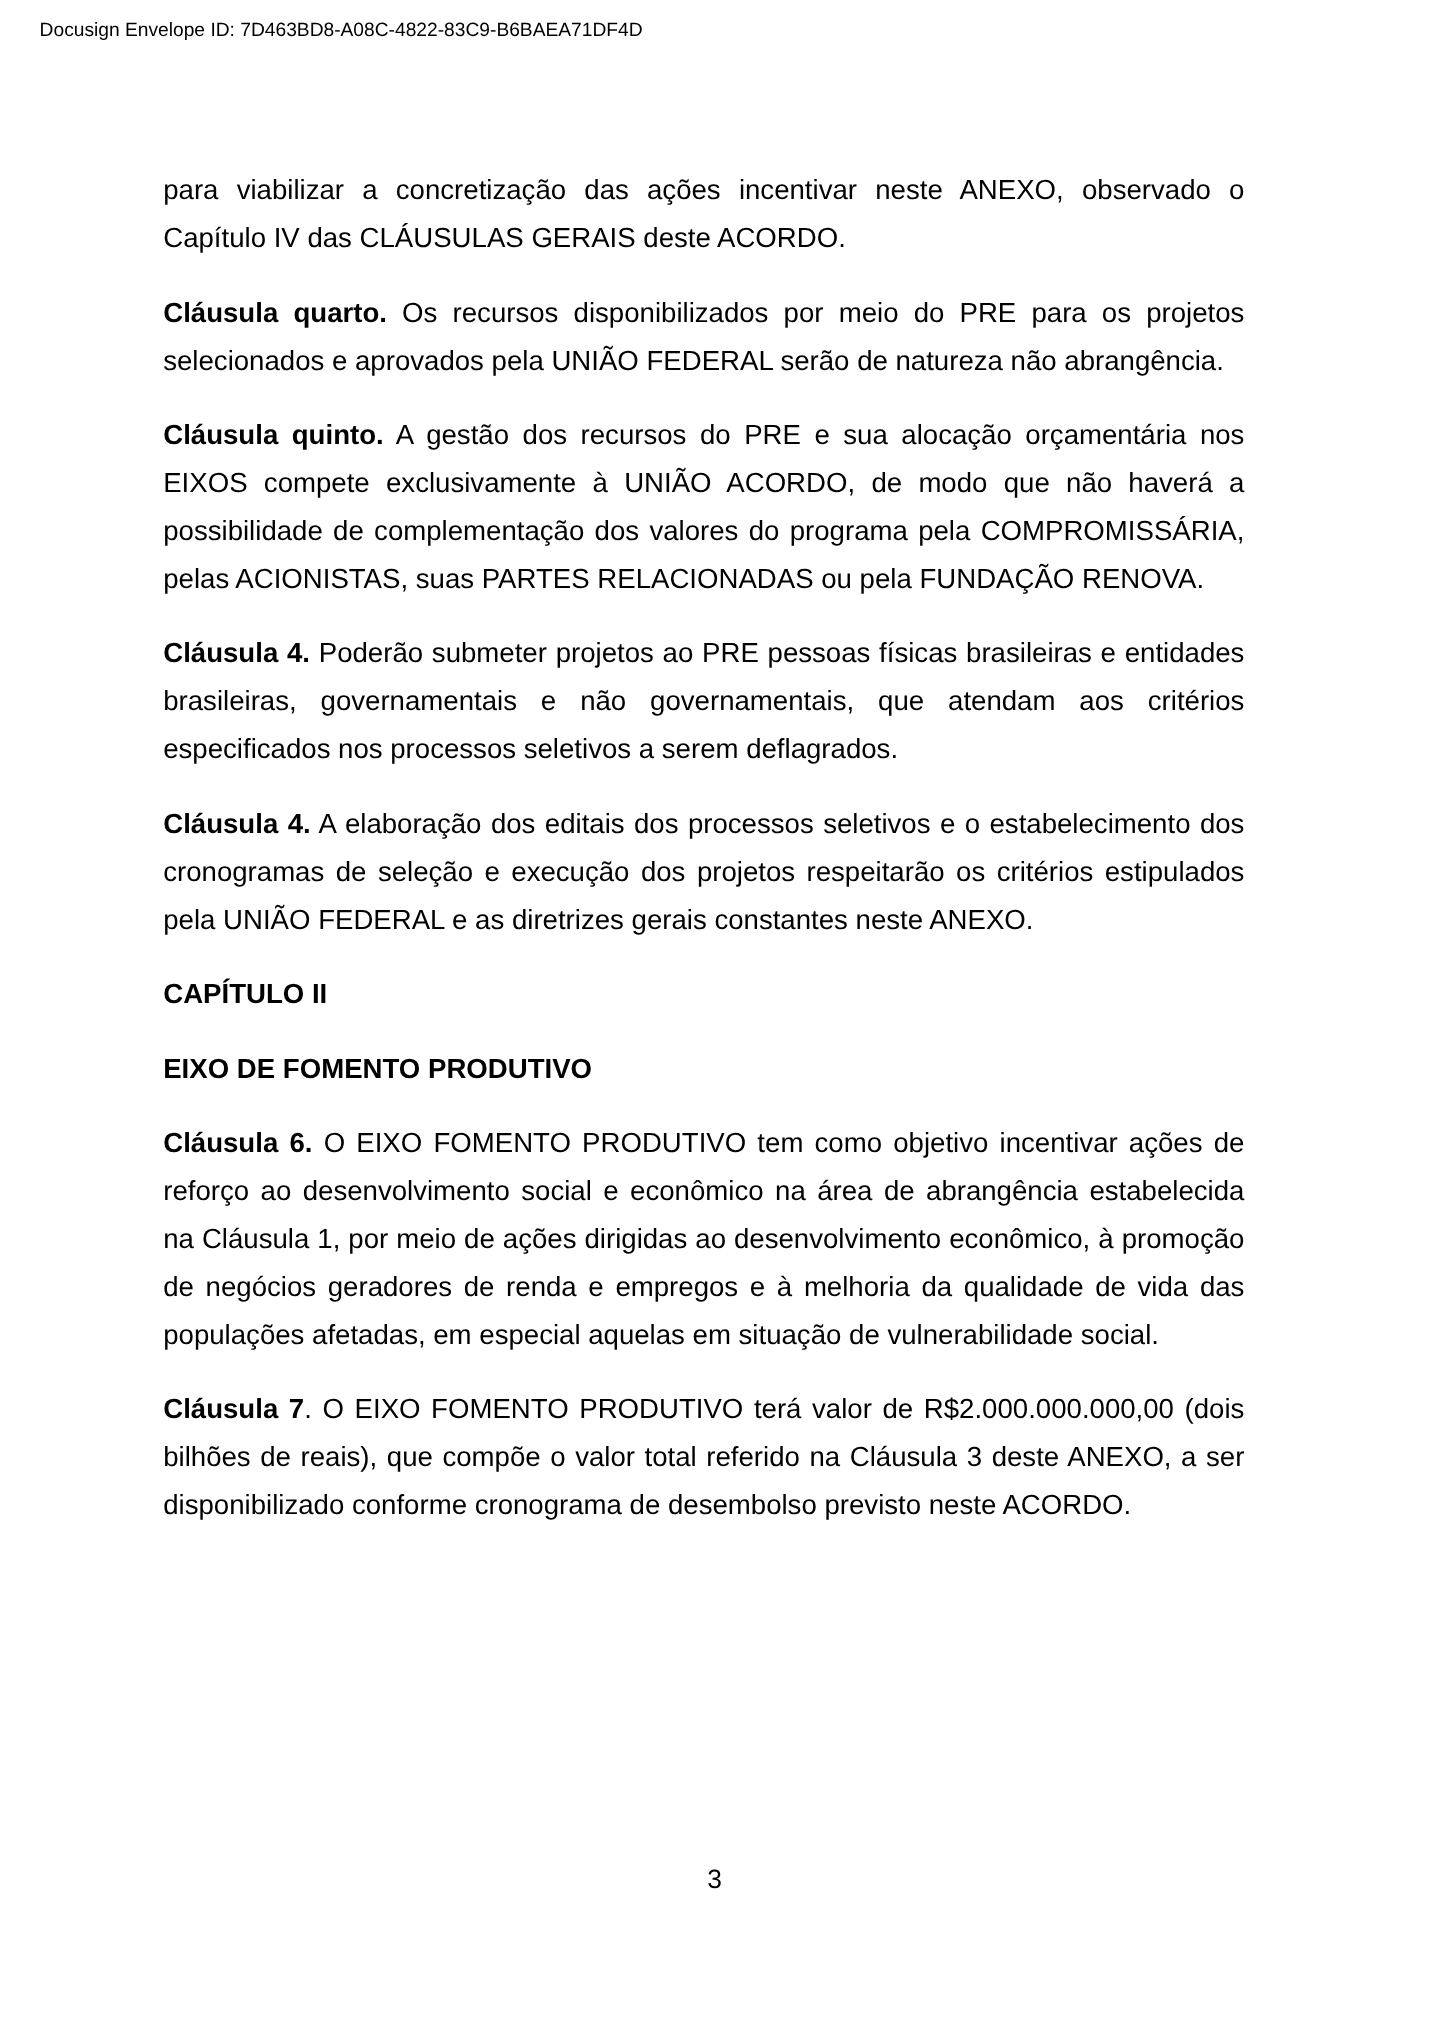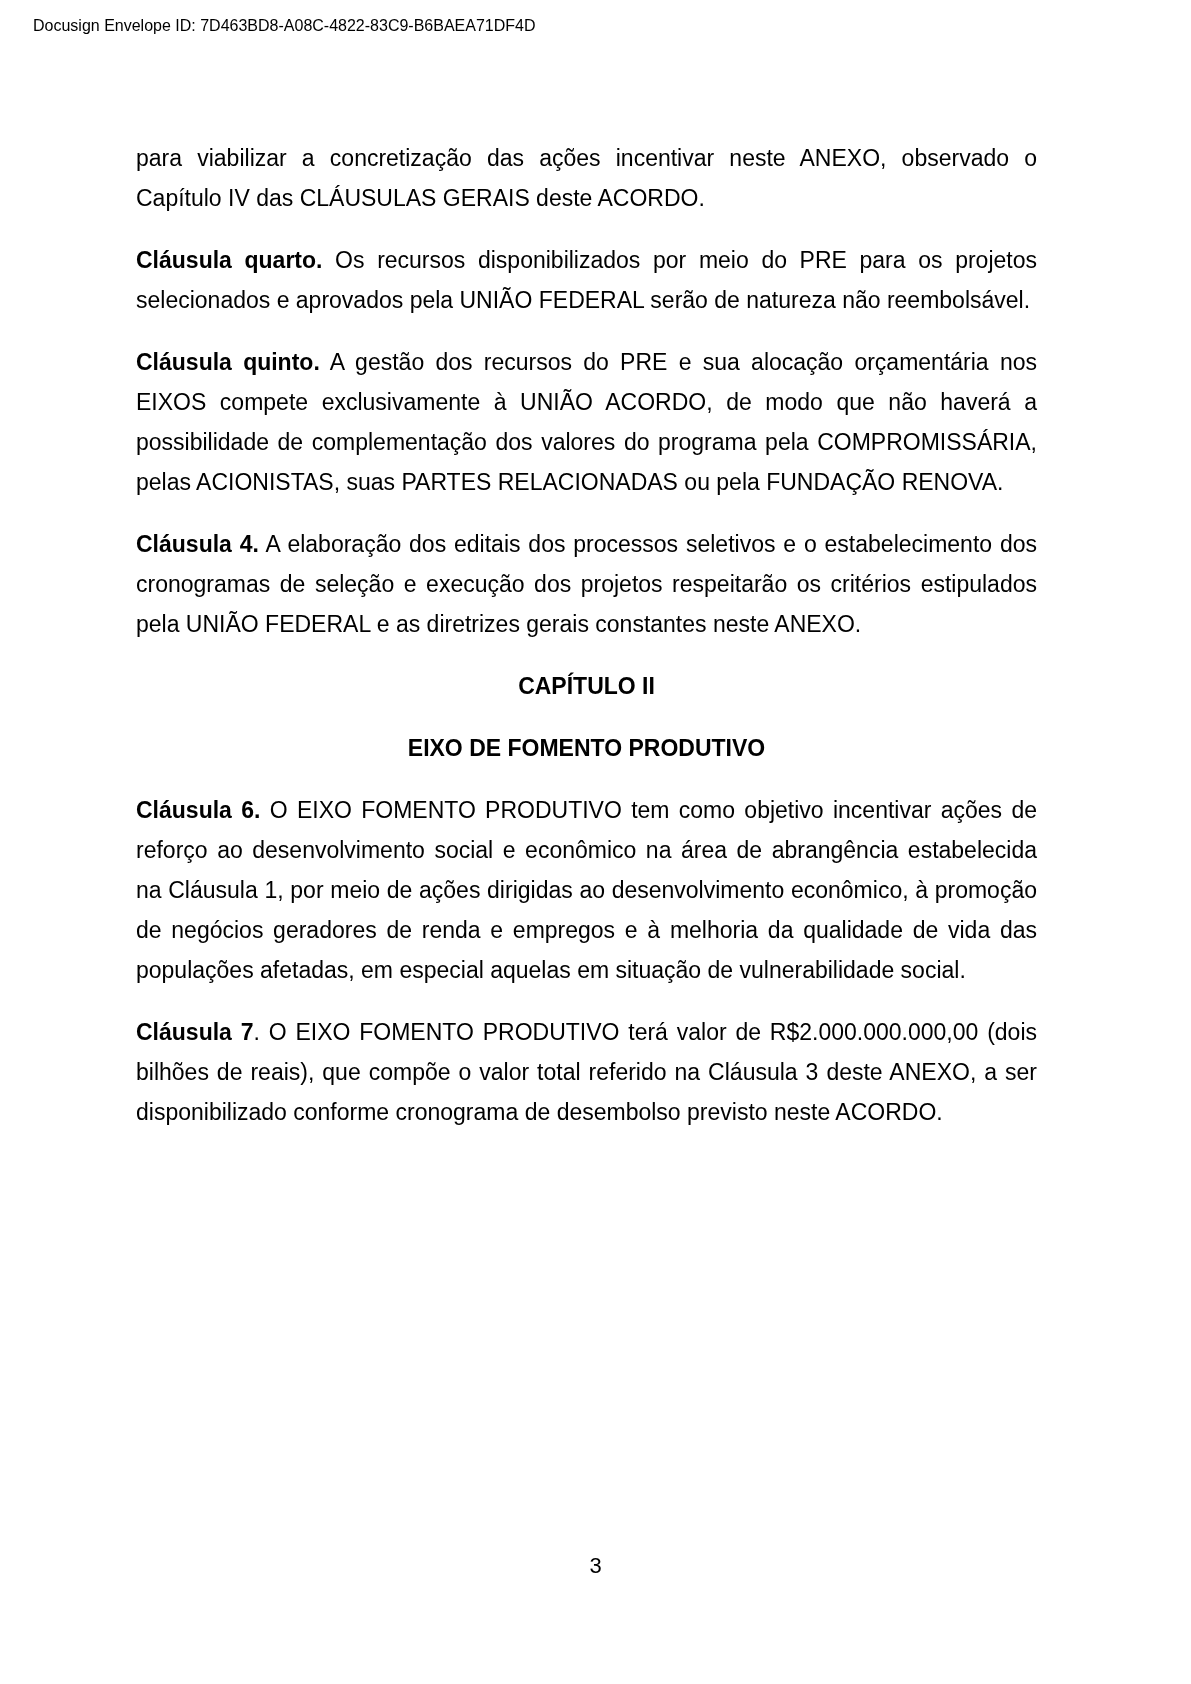--- a/index.html
+++ b/index.html
@@ -34,21 +34,21 @@
   .content p {
     margin: 0 0 22px 0;
     font-size: 23px;
     line-height: 40px;
   }
   .content p.body {
     text-align: justify;
     text-justify: inter-word;
   }
   .content p.heading {
-    text-align: center;
+    text-align: left;
     font-weight: bold;
   }
   .content strong {
     font-weight: bold;
   }
   .page-footer {
     position: absolute;
     top: 1552px;
     left: 0;
     width: 100%;
@@ -59,22 +59,23 @@
 </style>
 </head>
 <body>
 
 <div class="page">
 
   <div class="docusign-header">Docusign Envelope ID: 7D463BD8-A08C-4822-83C9-B6BAEA71DF4D</div>
 
   <div class="content" id="paragraphs">
       <p class="body"><span>para viabilizar a concretização das ações incentivar neste ANEXO, observado o Capítulo IV das CLÁUSULAS GERAIS deste ACORDO.</span></p>
-      <p class="body"><strong>Cláusula quarto.</strong><span> Os recursos disponibilizados por meio do PRE para os projetos selecionados e aprovados pela UNIÃO FEDERAL serão de natureza não reembolsável.</span></p>
+      <p class="body"><strong>Cláusula quarto.</strong><span> Os recursos disponibilizados por meio do PRE para os projetos selecionados e aprovados pela UNIÃO FEDERAL serão de natureza não abrangência.</span></p>
       <p class="body"><strong>Cláusula quinto.</strong><span> A gestão dos recursos do PRE e sua alocação orçamentária nos EIXOS compete exclusivamente à UNIÃO ACORDO, de modo que não haverá a possibilidade de complementação dos valores do programa pela COMPROMISSÁRIA, pelas ACIONISTAS, suas PARTES RELACIONADAS ou pela FUNDAÇÃO RENOVA.</span></p>
+      <p class="body"><strong>Cláusula 4.</strong><span> Poderão submeter projetos ao PRE pessoas físicas brasileiras e entidades brasileiras, governamentais e não governamentais, que atendam aos critérios especificados nos processos seletivos a serem deflagrados.</span></p>
       <p class="body"><strong>Cláusula 4.</strong><span> A elaboração dos editais dos processos seletivos e o estabelecimento dos cronogramas de seleção e execução dos projetos respeitarão os critérios estipulados pela UNIÃO FEDERAL e as diretrizes gerais constantes neste ANEXO.</span></p>
       <p class="heading"><span>CAPÍTULO II</span></p>
       <p class="heading"><span>EIXO DE FOMENTO PRODUTIVO</span></p>
       <p class="body"><strong>Cláusula 6.</strong><span> O EIXO FOMENTO PRODUTIVO tem como objetivo incentivar ações de reforço ao desenvolvimento social e econômico na área de abrangência estabelecida na Cláusula 1, por meio de ações dirigidas ao desenvolvimento econômico, à promoção de negócios geradores de renda e empregos e à melhoria da qualidade de vida das populações afetadas, em especial aquelas em situação de vulnerabilidade social.</span></p>
       <p class="body"><strong>Cláusula 7</strong><span>. O EIXO FOMENTO PRODUTIVO terá valor de R$2.000.000.000,00 (dois bilhões de reais), que compõe o valor total referido na Cláusula 3 deste ANEXO, a ser disponibilizado conforme cronograma de desembolso previsto neste ACORDO.</span></p>
     </div>
 
   <div class="page-footer">3</div>
 
 </div>

